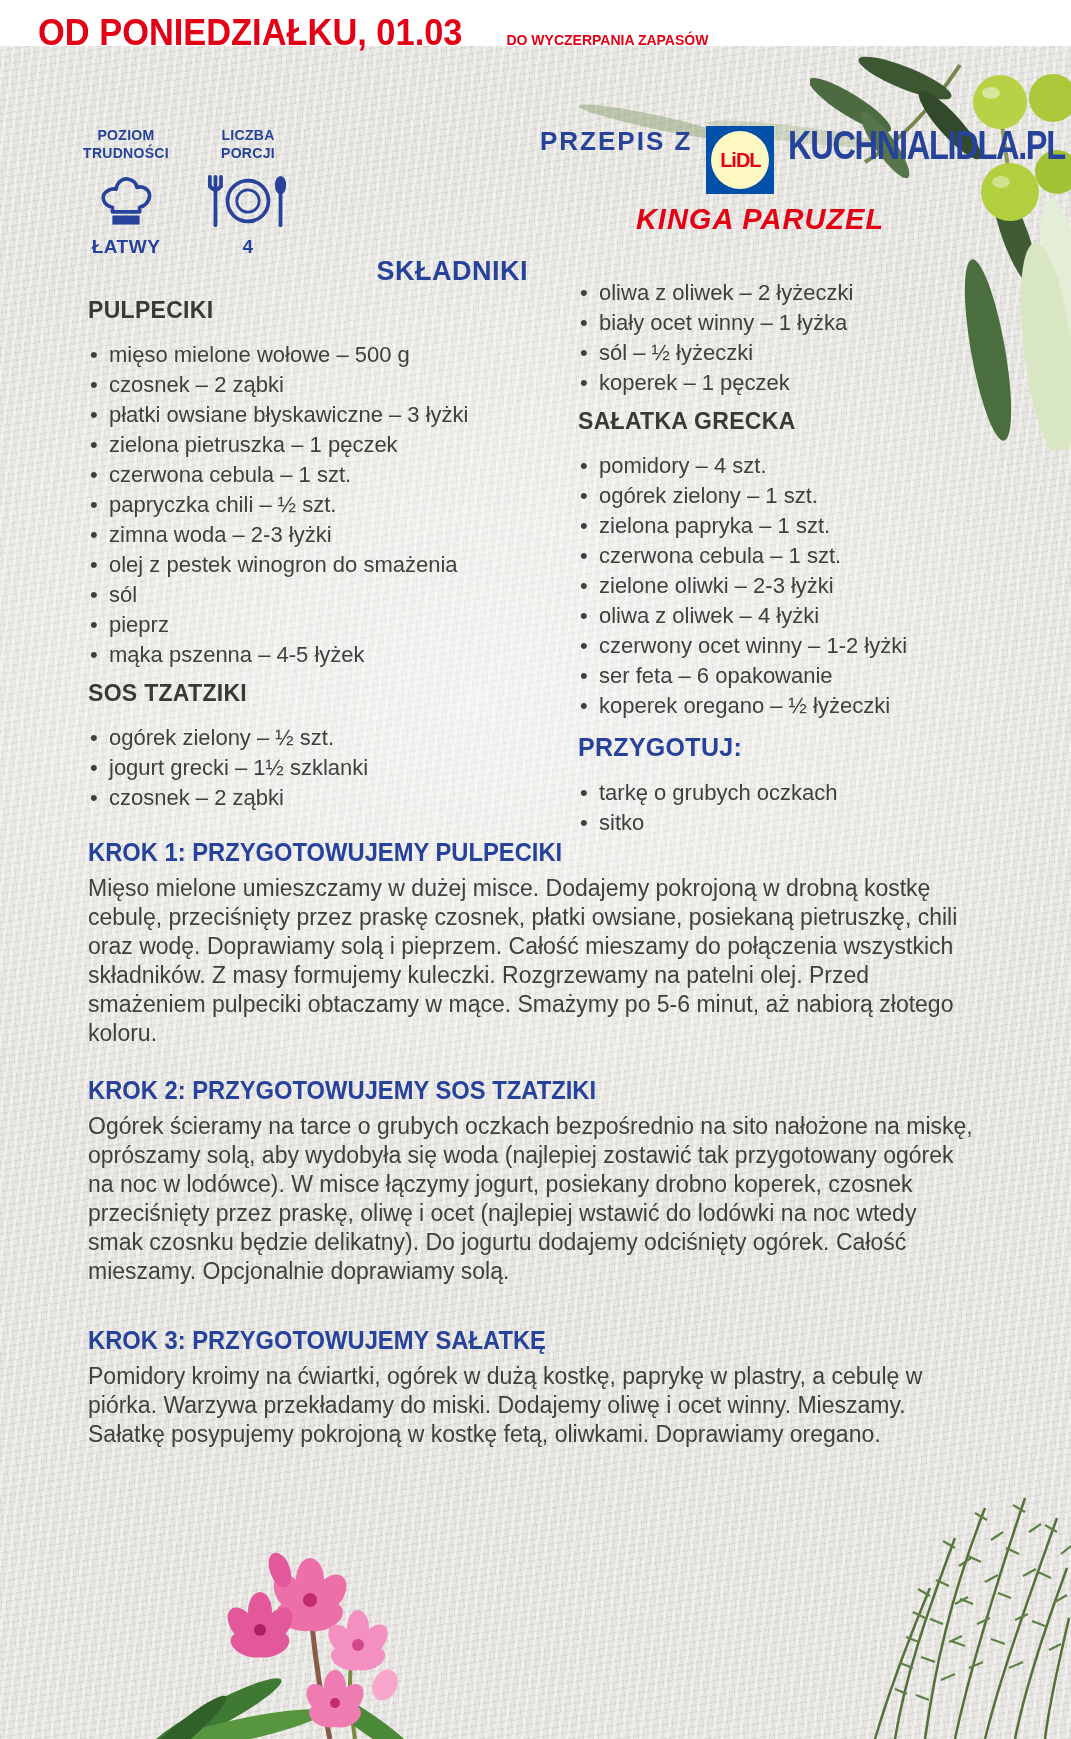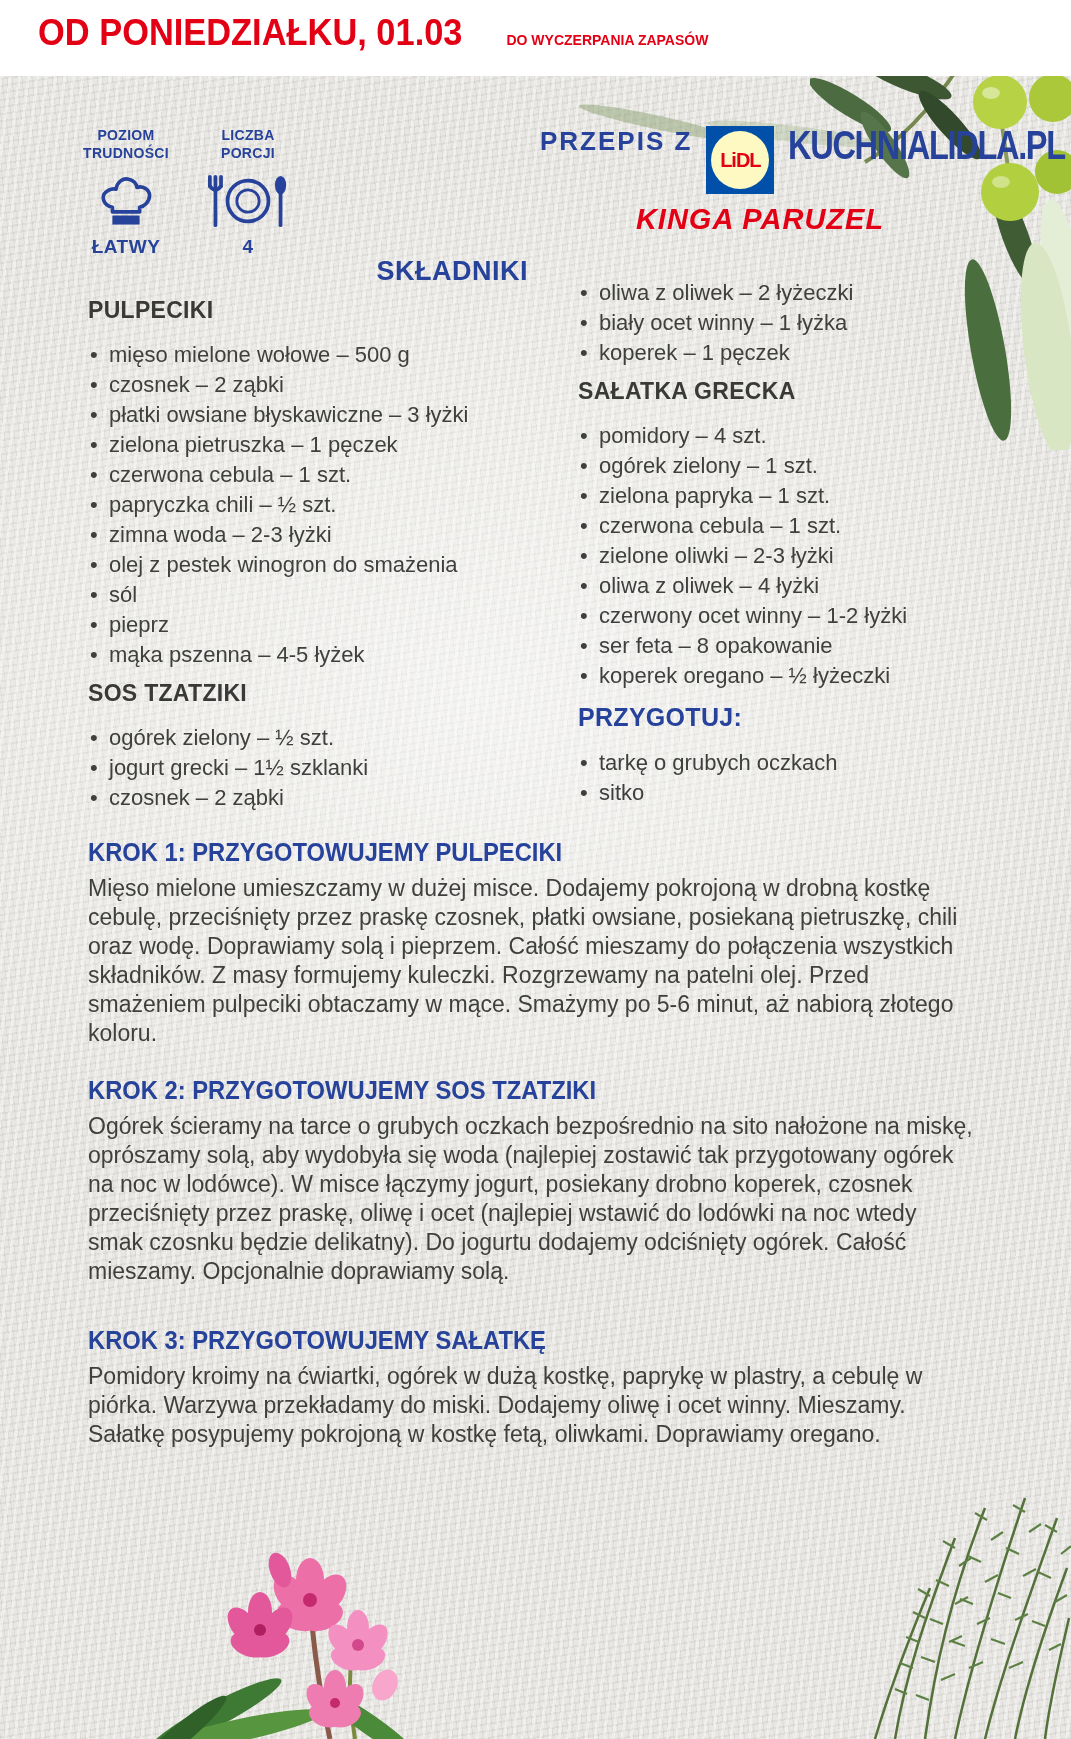--- a/index.html
+++ b/index.html
@@ -10,21 +10,21 @@
       radial-gradient(900px 760px at 45% 40%, rgba(255,255,255,.55), rgba(255,255,255,0) 72%),
       repeating-linear-gradient(97deg, rgba(255,255,255,.38) 0 3px, rgba(0,0,0,0) 3px 9px),
       repeating-linear-gradient(171deg, rgba(148,146,140,.13) 0 2px, rgba(0,0,0,0) 2px 7px),
       repeating-linear-gradient(84deg, rgba(120,118,112,.09) 0 1px, rgba(0,0,0,0) 1px 5px),
       #e8e7e3;
   }
   .decor{position:absolute;z-index:1;}
   .content{position:absolute;inset:0;z-index:2;}
 
   
-  .header-band{position:absolute;top:0;left:0;right:0;height:76px;background:#ffffff;z-index:3;}
+  .header-band{position:absolute;top:0;left:0;right:0;height:46px;background:#ffffff;z-index:3;}
   .header-inner{display:flex;align-items:baseline;gap:12px;padding:12px 0 0 38px;}
   .header-title{font-size:37px;font-weight:800;color:#e30015;letter-spacing:0;
     transform:scaleX(.93);transform-origin:left;white-space:nowrap;}
   .header-subtitle{font-size:14px;font-weight:800;color:#e30015;white-space:nowrap;}
 
   
   .meta{position:absolute;left:70px;top:126px;display:flex;gap:10px;}
   .meta-item{width:112px;text-align:center;}
   .meta-label{font-size:14px;font-weight:800;color:#27429a;line-height:18px;white-space:pre-line;letter-spacing:.3px;}
   .meta-icon{height:62px;margin-top:8px;display:flex;justify-content:center;align-items:center;}
@@ -229,32 +229,33 @@
         <li>ogórek zielony – ½ szt.</li>
         <li>jogurt grecki – 1½ szklanki</li>
         <li>czosnek – 2 ząbki</li>
       </ul>
     </div>
 
     <div class="col-right">
       <ul class="ing-list">
         <li>oliwa z oliwek – 2 łyżeczki</li>
         <li>biały ocet winny – 1 łyżka</li>
+        <li>sól – ½ łyżeczki</li>
         <li>koperek – 1 pęczek</li>
       </ul>
       <h3 class="ing-group">SAŁATKA GRECKA</h3>
       <ul class="ing-list">
         <li>pomidory – 4 szt.</li>
         <li>ogórek zielony – 1 szt.</li>
         <li>zielona papryka – 1 szt.</li>
         <li>czerwona cebula – 1 szt.</li>
         <li>zielone oliwki – 2-3 łyżki</li>
         <li>oliwa z oliwek – 4 łyżki</li>
         <li>czerwony ocet winny – 1-2 łyżki</li>
-        <li>ser feta – 8 opakowanie</li>
+        <li>ser feta – 6 opakowanie</li>
         <li>koperek oregano – ½ łyżeczki</li>
       </ul>
       <h3 class="prepare-title">PRZYGOTUJ:</h3>
       <ul class="ing-list">
         <li>tarkę o grubych oczkach</li>
         <li>sitko</li>
       </ul>
     </div>
 
     <div class="step step-1">

